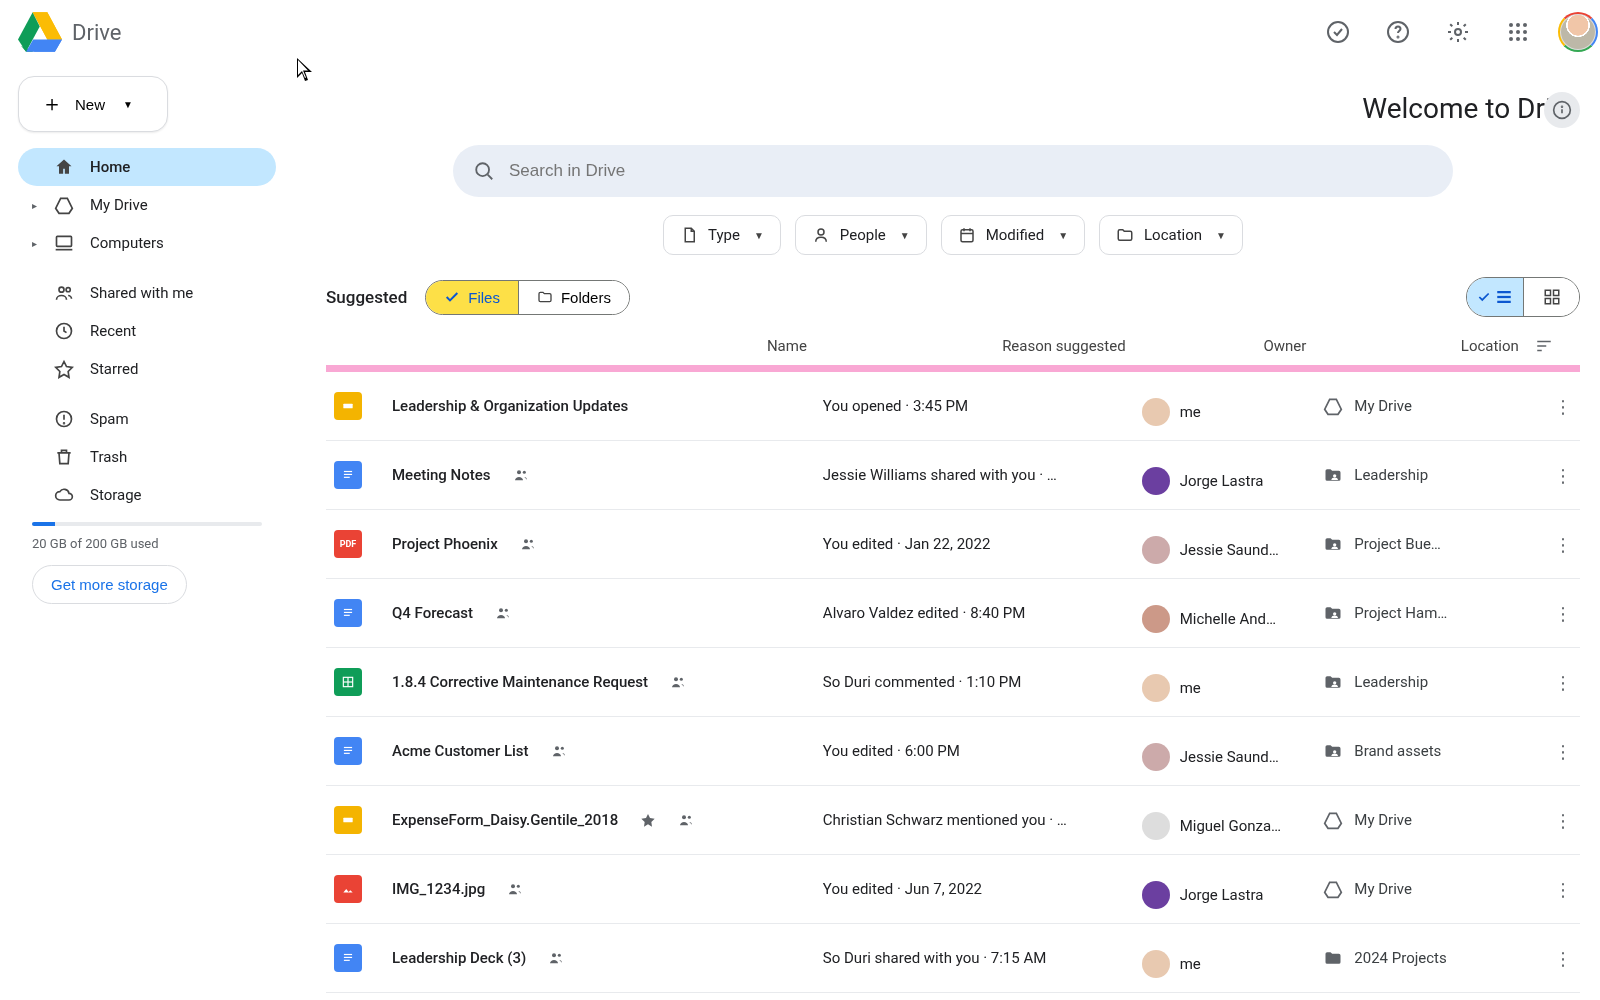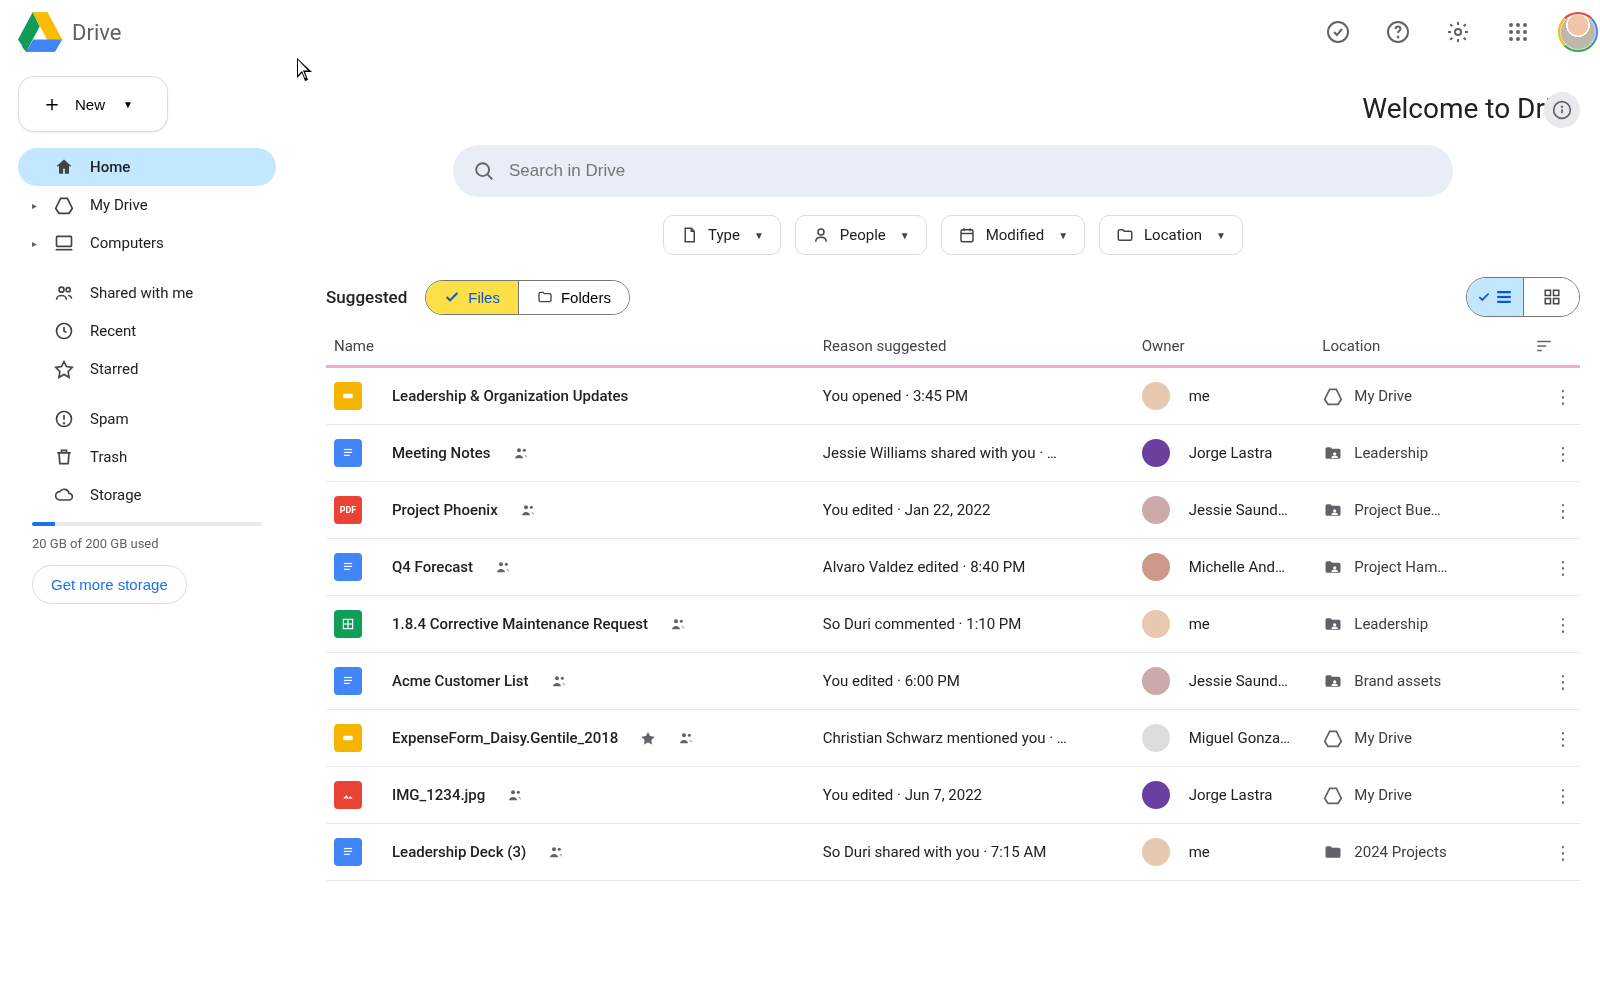--- a/index.html
+++ b/index.html
@@ -100,22 +100,22 @@
   .seg button.active{background:#fde047;color:#0b57d0;}
   .seg button+button{border-left:1px solid #747775;}
   .view-seg{display:flex;border:1px solid #747775;border-radius:22px;overflow:hidden;}
   .view-seg button{border:none;background:#fff;width:56px;height:38px;display:flex;align-items:center;justify-content:center;cursor:pointer;}
   .view-seg button.active{background:#c2e7ff;}
   .view-seg button+button{border-left:1px solid #747775;}
 
   
   table{width:100%;border-collapse:collapse;table-layout:fixed;}
   th{
-    text-align:left;font-weight:400;color:#444;
-    font-size:15px;padding:10px 8px;border-bottom:3px solid #f9a8d4;
+    text-align:right;font-weight:400;color:#444;
+    font-size:15px;padding:10px 8px;border-bottom:7px solid #f9a8d4;
   }
   td{
     padding:14px 8px;border-bottom:1px solid #e8eaed;font-size:15px;
     white-space:nowrap;overflow:hidden;text-overflow:ellipsis;vertical-align:middle;
   }
   .col-name{width:460px;}
   .col-reason{width:300px;}
   .col-owner{width:170px;}
   .col-loc{width:200px;}
   .col-more{width:50px;text-align:right;}
@@ -125,21 +125,21 @@
     color:#fff;font-size:11px;font-weight:700;
   }
   .fi-slides{background:#f4b400;}
   .fi-docs{background:#4285f4;}
   .fi-pdf{background:#ea4335;font-size:9px;}
   .fi-sheets{background:#0f9d58;}
   .fi-image{background:#ea4335;}
   .name-cell{display:flex;align-items:center;gap:12px;}
   .name-txt{font-weight:500;color:#202124;}
   .mini-icon{color:#5f6368;margin-left:10px;}
-  .owner-cell{display:flex;align-items:center;gap:19px;}
+  .owner-cell{display:flex;align-items:center;gap:10px;margin-top:12px;}
   .owner-av{width:28px;height:28px;border-radius:50%;background:#ccc;flex-shrink:0;}
   .loc-cell{display:flex;align-items:center;gap:10px;color:#3c4043;}
   .loc-icon{width:22px;height:20px;color:#5f6368;}
   .more-btn{color:#5f6368;cursor:pointer;font-size:18px;}
 
   svg{display:block;}
 
   
   .cursor{position:fixed;left:297px;top:58px;pointer-events:none;}
 </style>

